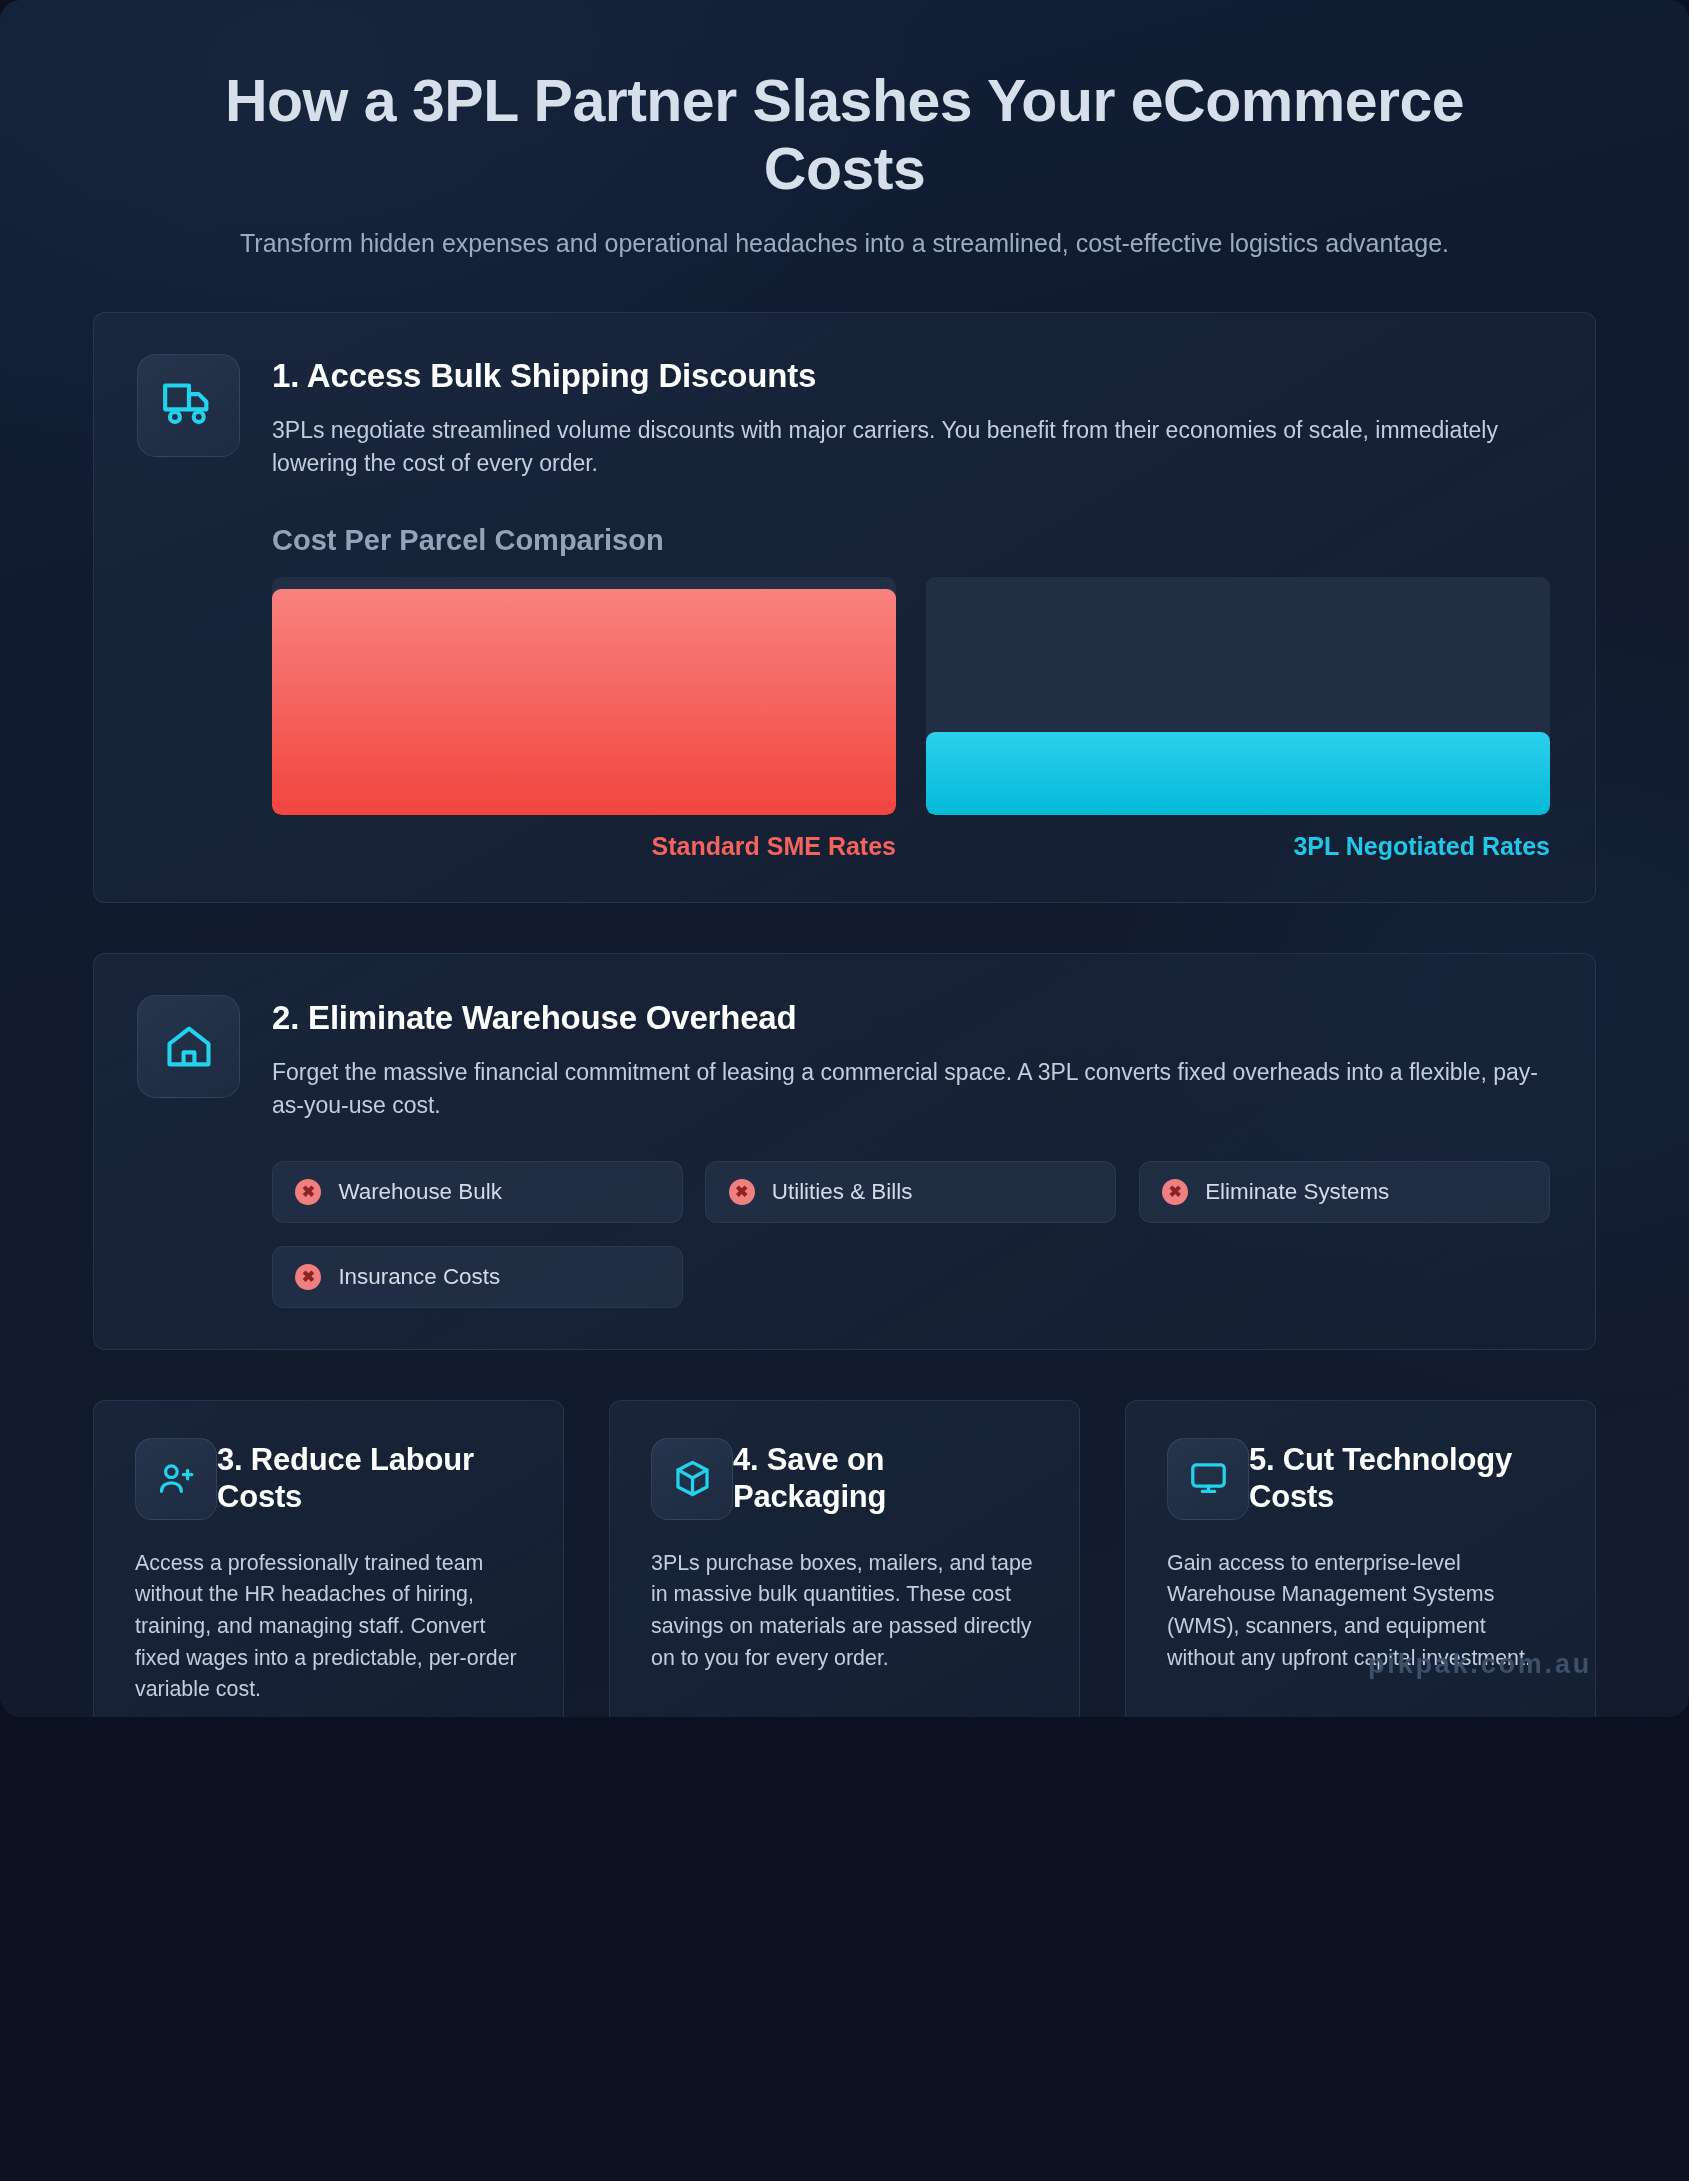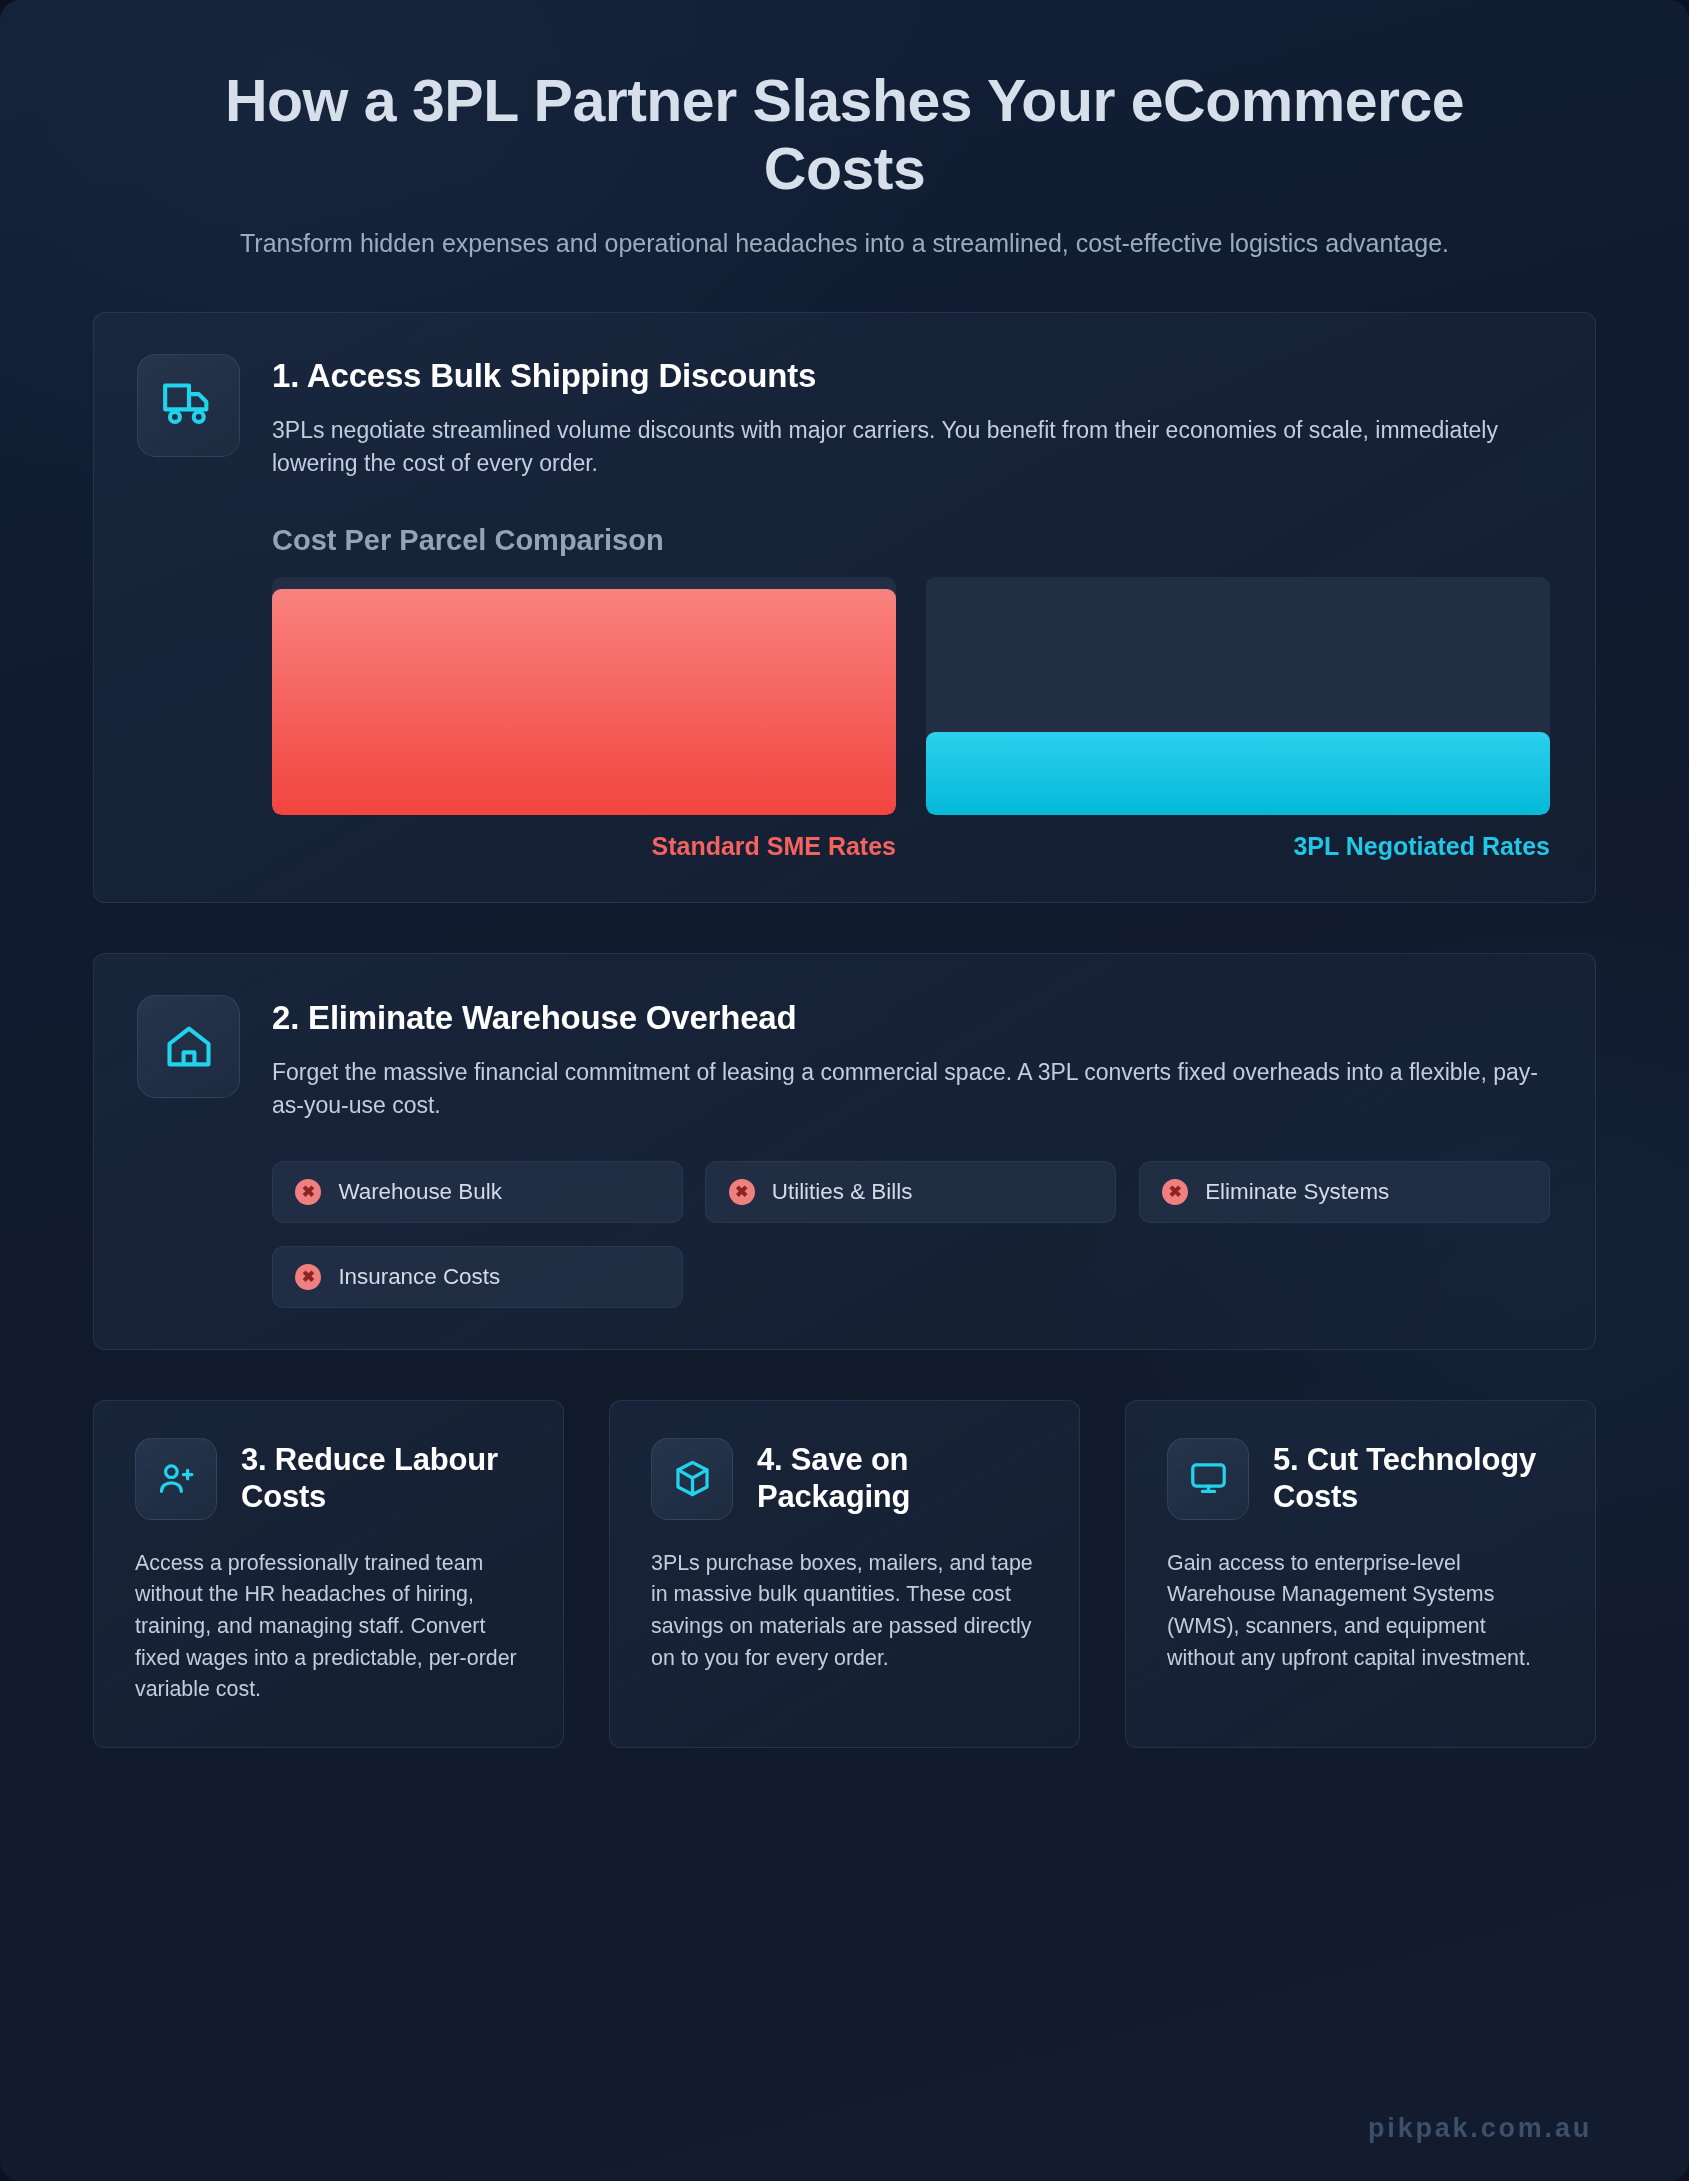--- a/index.html
+++ b/index.html
@@ -7,21 +7,21 @@
   html, body {
     width: 1689px;
     height: 2181px;
     background: #0b1120;
     font-family: "Liberation Sans", sans-serif;
   }
 
   #page {
     position: relative;
     width: 1689px;
-    height: 2181px;
+    height: 1717px;
     background:
       radial-gradient(1119px 746px at 18% 4%, #16243c 0%, rgba(22,36,60,0) 60%),
       radial-gradient(839px 653px at 92% 58%, #132138 0%, rgba(19,33,56,0) 62%),
       linear-gradient(165deg, #122038 0%, #101b30 28%, #111a2b 60%, #131c2e 100%);
     border-radius: 20.5px;
     overflow: hidden;
   }
 
   
   .header {
@@ -169,21 +169,20 @@
     display: flex;
     gap: 45px;
   }
   .card-small {
     flex: 1 1 0;
     padding: 37px 41px 41px 41px;
   }
   .small-head {
     display: flex;
     align-items: center;
-    gap: 24px;
   }
   .icon-tile-sm {
     flex: 0 0 auto;
     width: 82px;
     height: 82px;
     border-radius: 17px;
     background: linear-gradient(150deg, #26354d 0%, #1d2a40 100%);
     border: 0.9px solid rgba(125,148,184,0.18);
     display: flex;
     align-items: center;

